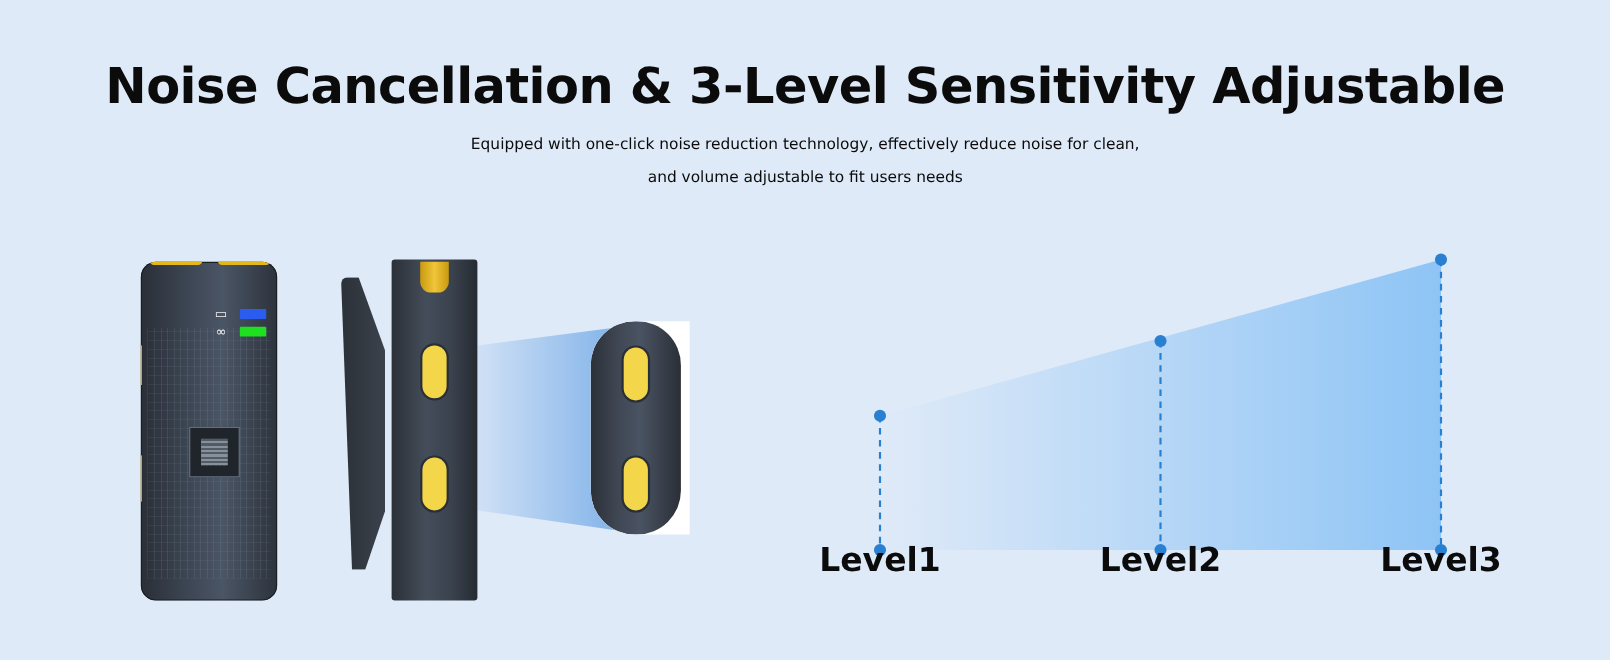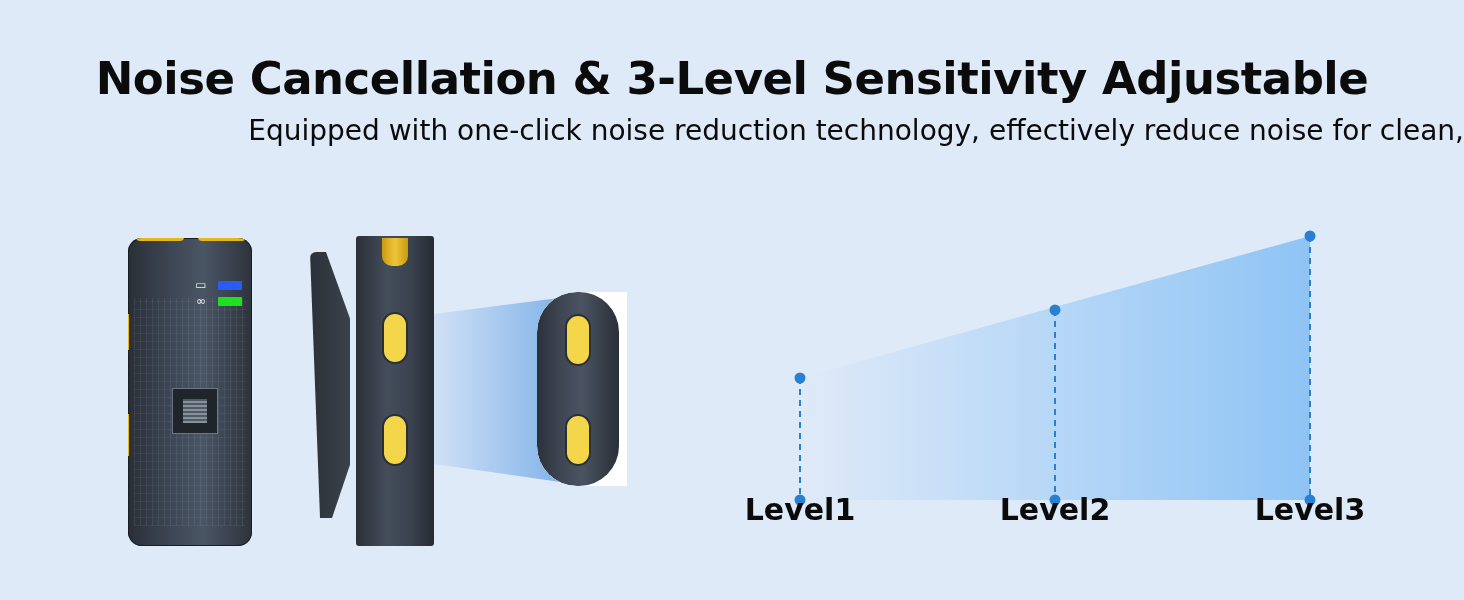--- a/index.html
+++ b/index.html
@@ -11,21 +11,21 @@
     color: #0b0b0b;
   }
   .title {
     position: absolute; left: 0; right: 0; top: 52px;
     text-align: center;
     font-size: 45px; font-weight: bold; letter-spacing: -0.5px;
     font-family: "DejaVu Sans", sans-serif;
   }
   .subtitle {
     position: absolute; left: 0; right: 0; top: 116px;
-    text-align: right; font-size: 28px; line-height: 30px;
+    text-align: center; font-size: 14px; line-height: 30px;
     font-family: "DejaVu Sans", sans-serif;
   }
   
   .dev-front {
     position: absolute; left: 128px; top: 238px; width: 124px; height: 308px;
     border-radius: 14px;
     background: linear-gradient(90deg, #2a2f37 0%, #3d4654 35%, #4a5565 60%, #2d333c 100%);
     box-shadow: inset 0 0 0 1px #1a1d22;
     overflow: hidden;
   }
@@ -98,20 +98,21 @@
     transform: translateX(-50%);
     font-family: "DejaVu Sans", sans-serif;
   }
 </style>
 </head>
 <body>
 
 <div class="title">Noise Cancellation &amp; 3-Level Sensitivity Adjustable</div>
 <div class="subtitle">
   <div>Equipped with one-click noise reduction technology, effectively reduce noise for clean,</div>
+  <div>and volume adjustable to fit users needs</div>
 </div>
 
 <div class="dev-front">
   <div class="cap-l" style="left:8px"></div>
   <div class="cap-r" style="left:70px"></div>
   <div class="side-btn" style="top:76px;height:36px"></div>
   <div class="side-btn" style="top:176px;height:42px"></div>
   <div class="traces"></div>
   <div class="chip">
       <div class="chip-core"></div>

